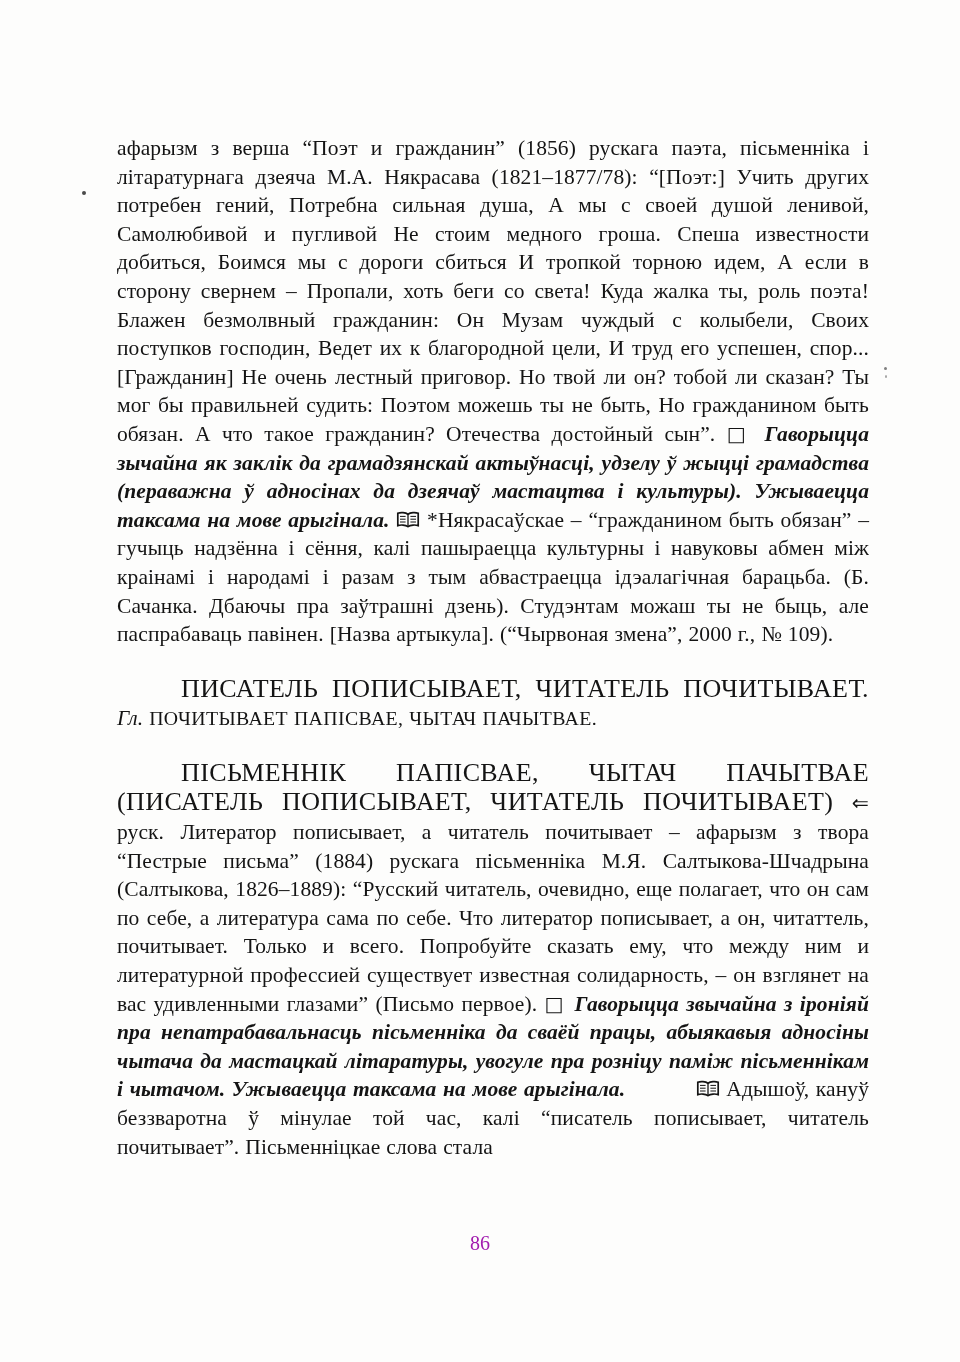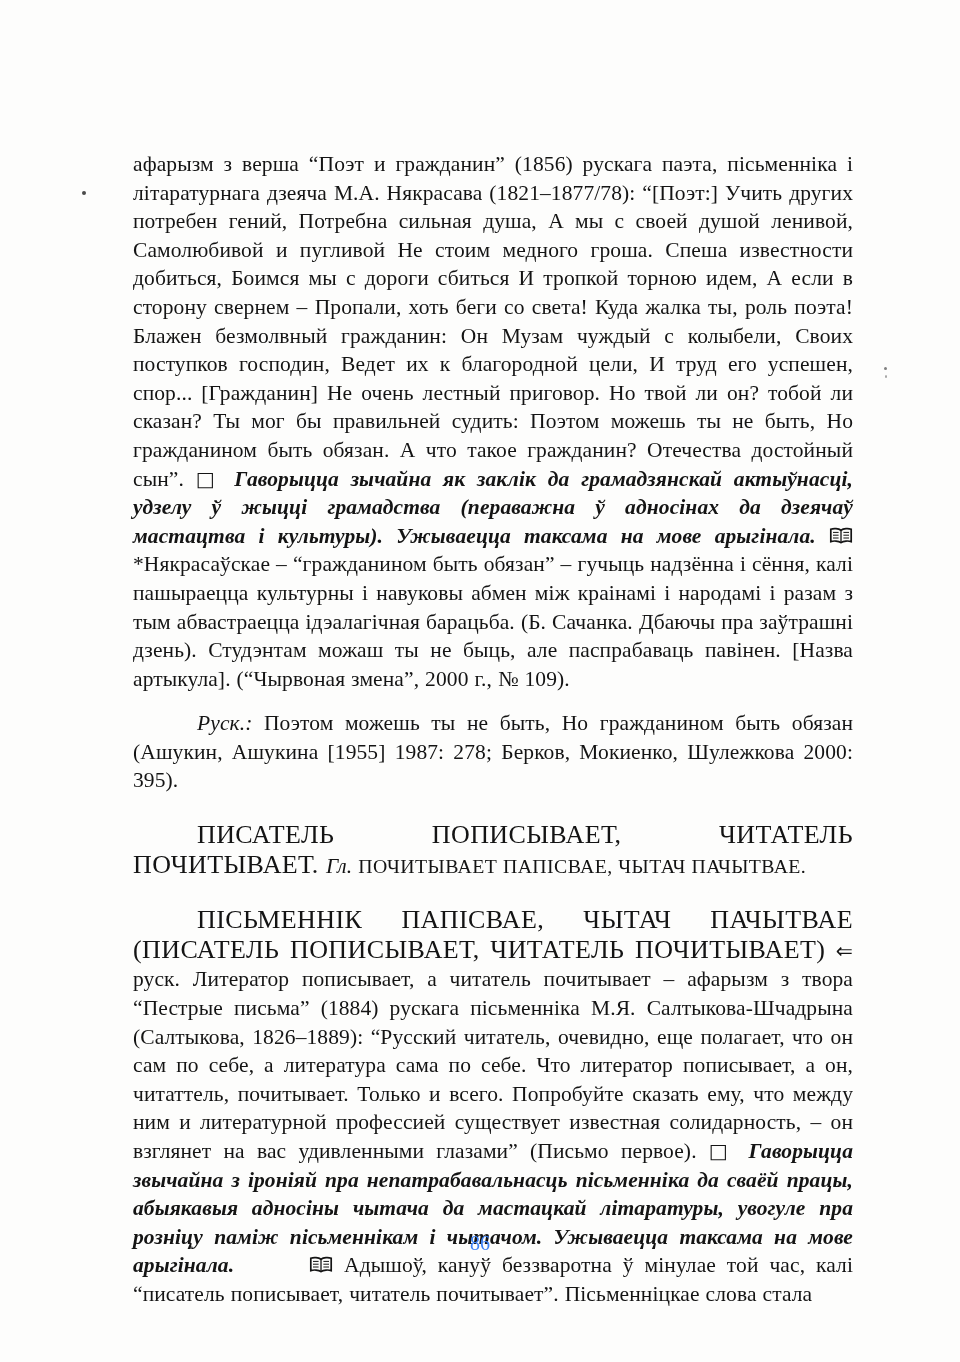--- a/index.html
+++ b/index.html
@@ -18,38 +18,38 @@
   .text-block {
     position: absolute;
     left: 117px; top: 134px;
     width: 752px;
     font-size: 21.5px;
     line-height: 28.6px;
     text-align: justify;
     word-spacing: 0.5px;
     letter-spacing: 0.1px;
   }
-  .para { margin: 16px; }
+  .para { margin: 0; }
   .para.indent { text-indent: 64px; }
   .seg-normal { }
   .seg-italic { font-style: italic; }
   .seg-bolditalic { font-weight: bold; font-style: italic; }
   .seg-caps-bold { font-weight: normal; font-size: 26px; letter-spacing: 0.4px; }
   .seg-caps { font-size: 19.8px; letter-spacing: 0.4px; }
   .seg-square { font-family: "DejaVu Sans", sans-serif; font-weight: 600; font-size: 0.95em; }
   .seg-arrow { font-family: "DejaVu Sans", sans-serif; font-size: 0.95em; }
   .book-icon { display: inline-block; vertical-align: -2px; line-height: 0; }
   .book-icon svg { display: inline; }
   .page-number {
     position: absolute;
     top: 1232px; left: 0;
     width: 100%;
     text-align: center;
     font-size: 20px;
-    color: #3b82f6;
+    color: #a21caf;
   }
   .speck { position: absolute; background: #4a4a4a; border-radius: 50%; }
   .speck-1 { left: 82px; top: 191px; width: 4px; height: 4px; }
   .speck-2 { left: 884px; top: 367px; width: 3px; height: 3px; opacity: .7; }
   .speck-3 { left: 885px; top: 375px; width: 2px; height: 3px; opacity: .5; }
 </style>
 </head>
 <body>
 
 <div class="page">
@@ -57,21 +57,20 @@
       <div class="para"><span class="seg-normal">афарызм з верша “Поэт и гражданин” (1856) рускага паэта, пісьменніка і літаратурнага дзеяча М.А. Някрасава (1821–1877/78): “[Поэт:] Учить других потребен гений, Потребна сильная душа, А мы с своей душой ленивой, Самолюбивой и пугливой Не стоим медного гроша. Спеша известности добиться, Боимся мы с дороги сбиться И тропкой торною идем, А если в сторону свернем – Пропали, хоть беги со света! Куда жалка ты, роль поэта! Блажен безмолвный гражданин: Он Музам чуждый с колыбели, Своих поступков господин, Ведет их к благородной цели, И труд его успешен, спор... [Гражданин] Не очень лестный приговор. Но твой ли он? тобой ли сказан? Ты мог бы правильней судить: Поэтом можешь ты не быть, Но гражданином быть обязан. А что такое гражданин? Отечества достойный сын”. </span><span class="seg-square">□ </span><span class="seg-bolditalic">Гаворыцца зычайна як заклік да грамадзянскай актыўнасці, удзелу ў жыцці грамадства (пераважна ў адносінах да дзеячаў мастацтва і культуры). Ужываецца таксама на мове арыгінала. </span><span class="book-icon"><svg width="24" height="18" viewBox="0 0 24 18" xmlns="http://www.w3.org/2000/svg">
             <path d="M12 3.2 C9.5 1.4, 4.6 1.2, 1.8 2.2 L1.8 14.6 C4.6 13.6, 9.5 13.8, 12 15.6 C14.5 13.8, 19.4 13.6, 22.2 14.6 L22.2 2.2 C19.4 1.2, 14.5 1.4, 12 3.2 Z" fill="none" stroke="#141414" stroke-width="1.7"></path>
             <line x1="12" y1="3.2" x2="12" y2="15.6" stroke="#141414" stroke-width="1.3"></line>
             <line x1="4" y1="5.4" x2="9.6" y2="5.4" stroke="#141414" stroke-width="1"></line>
             <line x1="4" y1="8.2" x2="9.6" y2="8.2" stroke="#141414" stroke-width="1"></line>
             <line x1="4" y1="11" x2="9.6" y2="11" stroke="#141414" stroke-width="1"></line>
             <line x1="14.4" y1="5.4" x2="20" y2="5.4" stroke="#141414" stroke-width="1"></line>
             <line x1="14.4" y1="8.2" x2="20" y2="8.2" stroke="#141414" stroke-width="1"></line>
             <line x1="14.4" y1="11" x2="20" y2="11" stroke="#141414" stroke-width="1"></line>
           </svg></span><span class="seg-normal"> *Някрасаўскае – “гражданином быть обязан” – гучыць надзённа і сёння, калі пашыраецца культурны і навуковы абмен між краінамі і народамі і разам з тым абвастраецца ідэалагічная барацьба. (Б. Сачанка. Дбаючы пра заўтрашні дзень). Студэнтам можаш ты не быць, але паспрабаваць павінен. [Назва артыкула]. (“Чырвоная змена”, 2000 г., № 109).</span></div>
-      <div class="para indent"><span class="seg-italic">Руск.: </span><span class="seg-normal">Поэтом можешь ты не быть, Но гражданином быть обязан (Ашукин, Ашукина [1955] 1987: 278; Берков, Мокиенко, Шулежкова 2000: 395).</span></div>
       <div class="para indent" style="margin-top: 26px;"><span class="seg-caps-bold">ПИСАТЕЛЬ ПОПИСЫВАЕТ, ЧИТАТЕЛЬ ПОЧИТЫВАЕТ. </span><span class="seg-italic">Гл. </span><span class="seg-caps">ПОЧИТЫВАЕТ ПАПІСВАЕ, ЧЫТАЧ ПАЧЫТВАЕ.</span></div>
       <div class="para indent" style="margin-top: 26px;"><span class="seg-caps-bold">ПІСЬМЕННІК ПАПІСВАЕ, ЧЫТАЧ ПАЧЫТВАЕ (ПИСАТЕЛЬ ПОПИСЫВАЕТ, ЧИТАТЕЛЬ ПОЧИТЫВАЕТ)</span><span class="seg-arrow"> ⇐ </span><span class="seg-normal">руск. Литератор пописывает, а читатель почитывает – афарызм з твора “Пестрые письма” (1884) рускага пісьменніка М.Я. Салтыкова-Шчадрына (Салтыкова, 1826–1889): “Русский читатель, очевидно, еще полагает, что он сам по себе, а литература сама по себе. Что литератор пописывает, а он, читаттель, почитывает. Только и всего. Попробуйте сказать ему, что между ним и литературной профессией существует известная солидарность, – он взглянет на вас удивленными глазами” (Письмо первое). </span><span class="seg-square">□ </span><span class="seg-bolditalic">Гаворыцца звычайна з іроніяй пра непатрабавальнасць пісьменніка да сваёй працы, абыякавыя адносіны чытача да мастацкай літаратуры, увогуле пра розніцу паміж пісьменнікам і чытачом. Ужываецца таксама на мове арыгінала. </span><span class="book-icon"><svg width="24" height="18" viewBox="0 0 24 18" xmlns="http://www.w3.org/2000/svg">
             <path d="M12 3.2 C9.5 1.4, 4.6 1.2, 1.8 2.2 L1.8 14.6 C4.6 13.6, 9.5 13.8, 12 15.6 C14.5 13.8, 19.4 13.6, 22.2 14.6 L22.2 2.2 C19.4 1.2, 14.5 1.4, 12 3.2 Z" fill="none" stroke="#141414" stroke-width="1.7"></path>
             <line x1="12" y1="3.2" x2="12" y2="15.6" stroke="#141414" stroke-width="1.3"></line>
             <line x1="4" y1="5.4" x2="9.6" y2="5.4" stroke="#141414" stroke-width="1"></line>
             <line x1="4" y1="8.2" x2="9.6" y2="8.2" stroke="#141414" stroke-width="1"></line>
             <line x1="4" y1="11" x2="9.6" y2="11" stroke="#141414" stroke-width="1"></line>
             <line x1="14.4" y1="5.4" x2="20" y2="5.4" stroke="#141414" stroke-width="1"></line>
             <line x1="14.4" y1="8.2" x2="20" y2="8.2" stroke="#141414" stroke-width="1"></line>
             <line x1="14.4" y1="11" x2="20" y2="11" stroke="#141414" stroke-width="1"></line>

